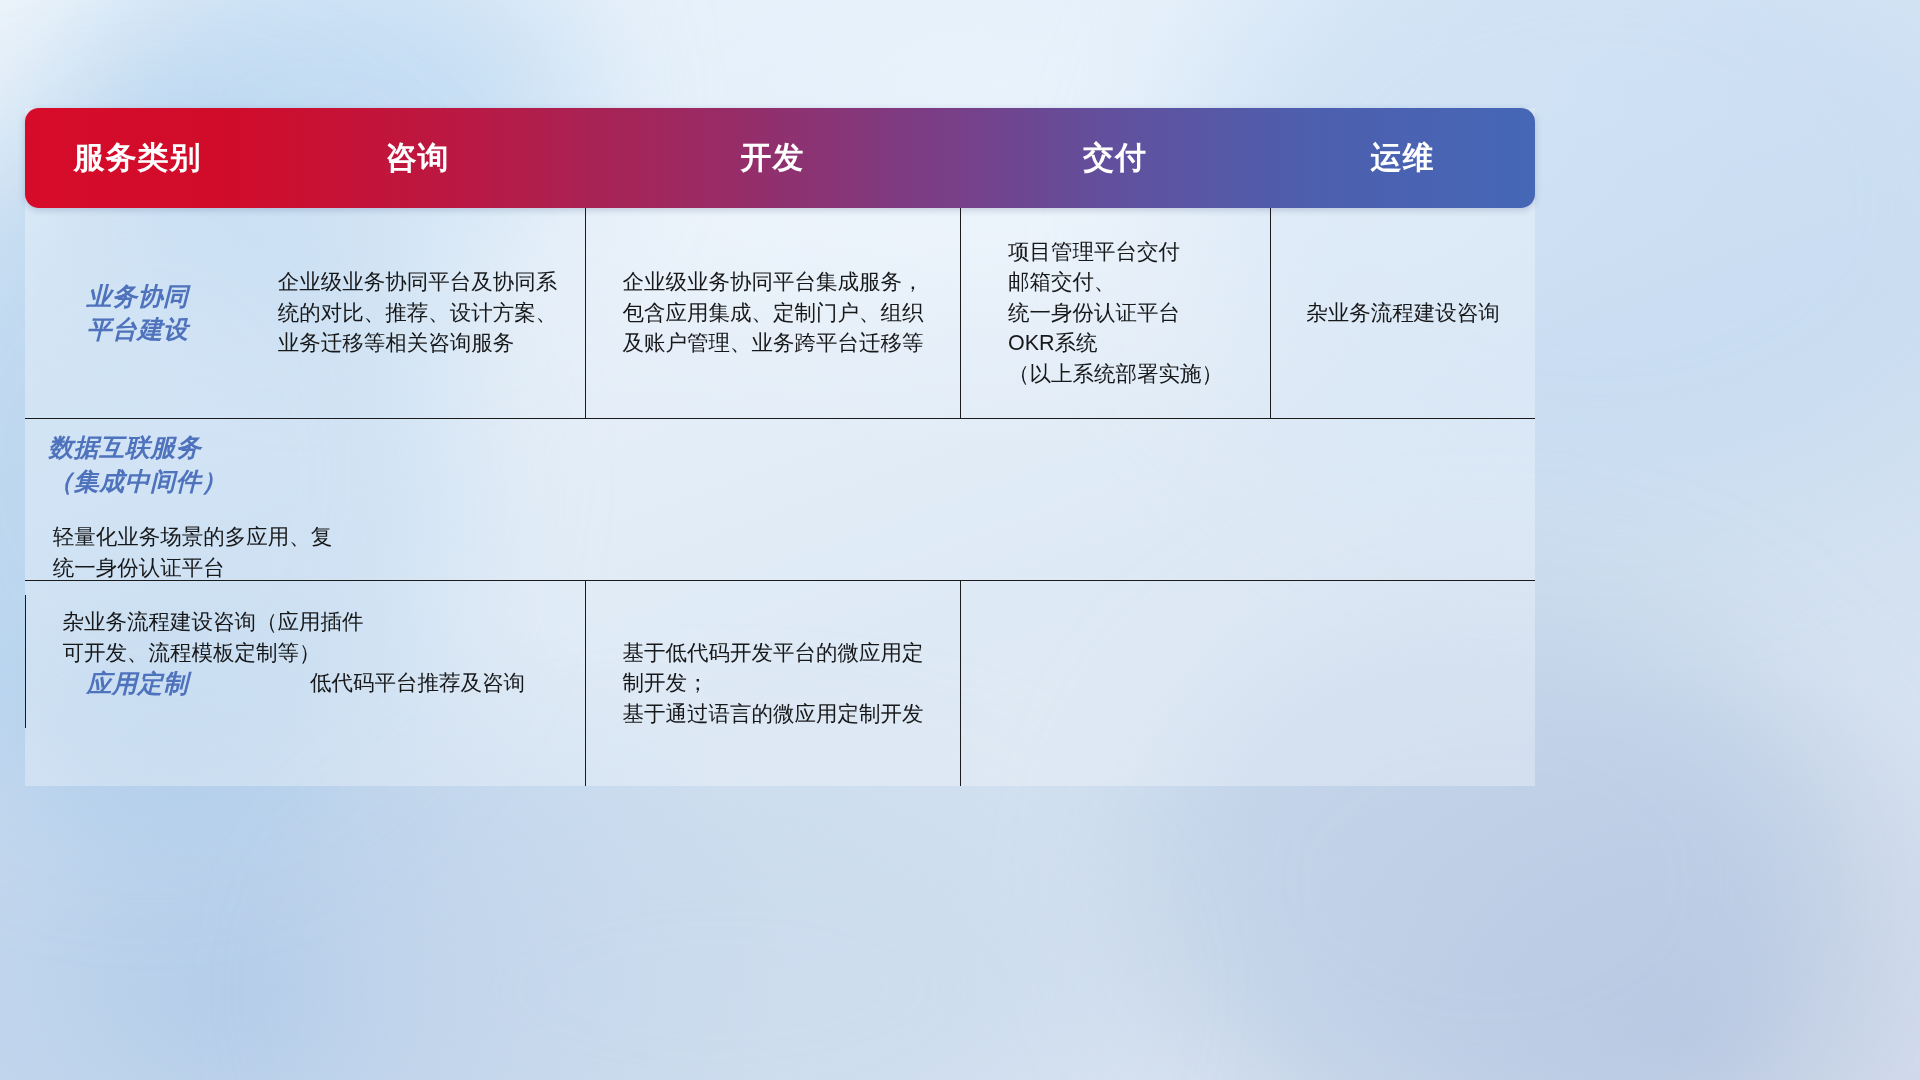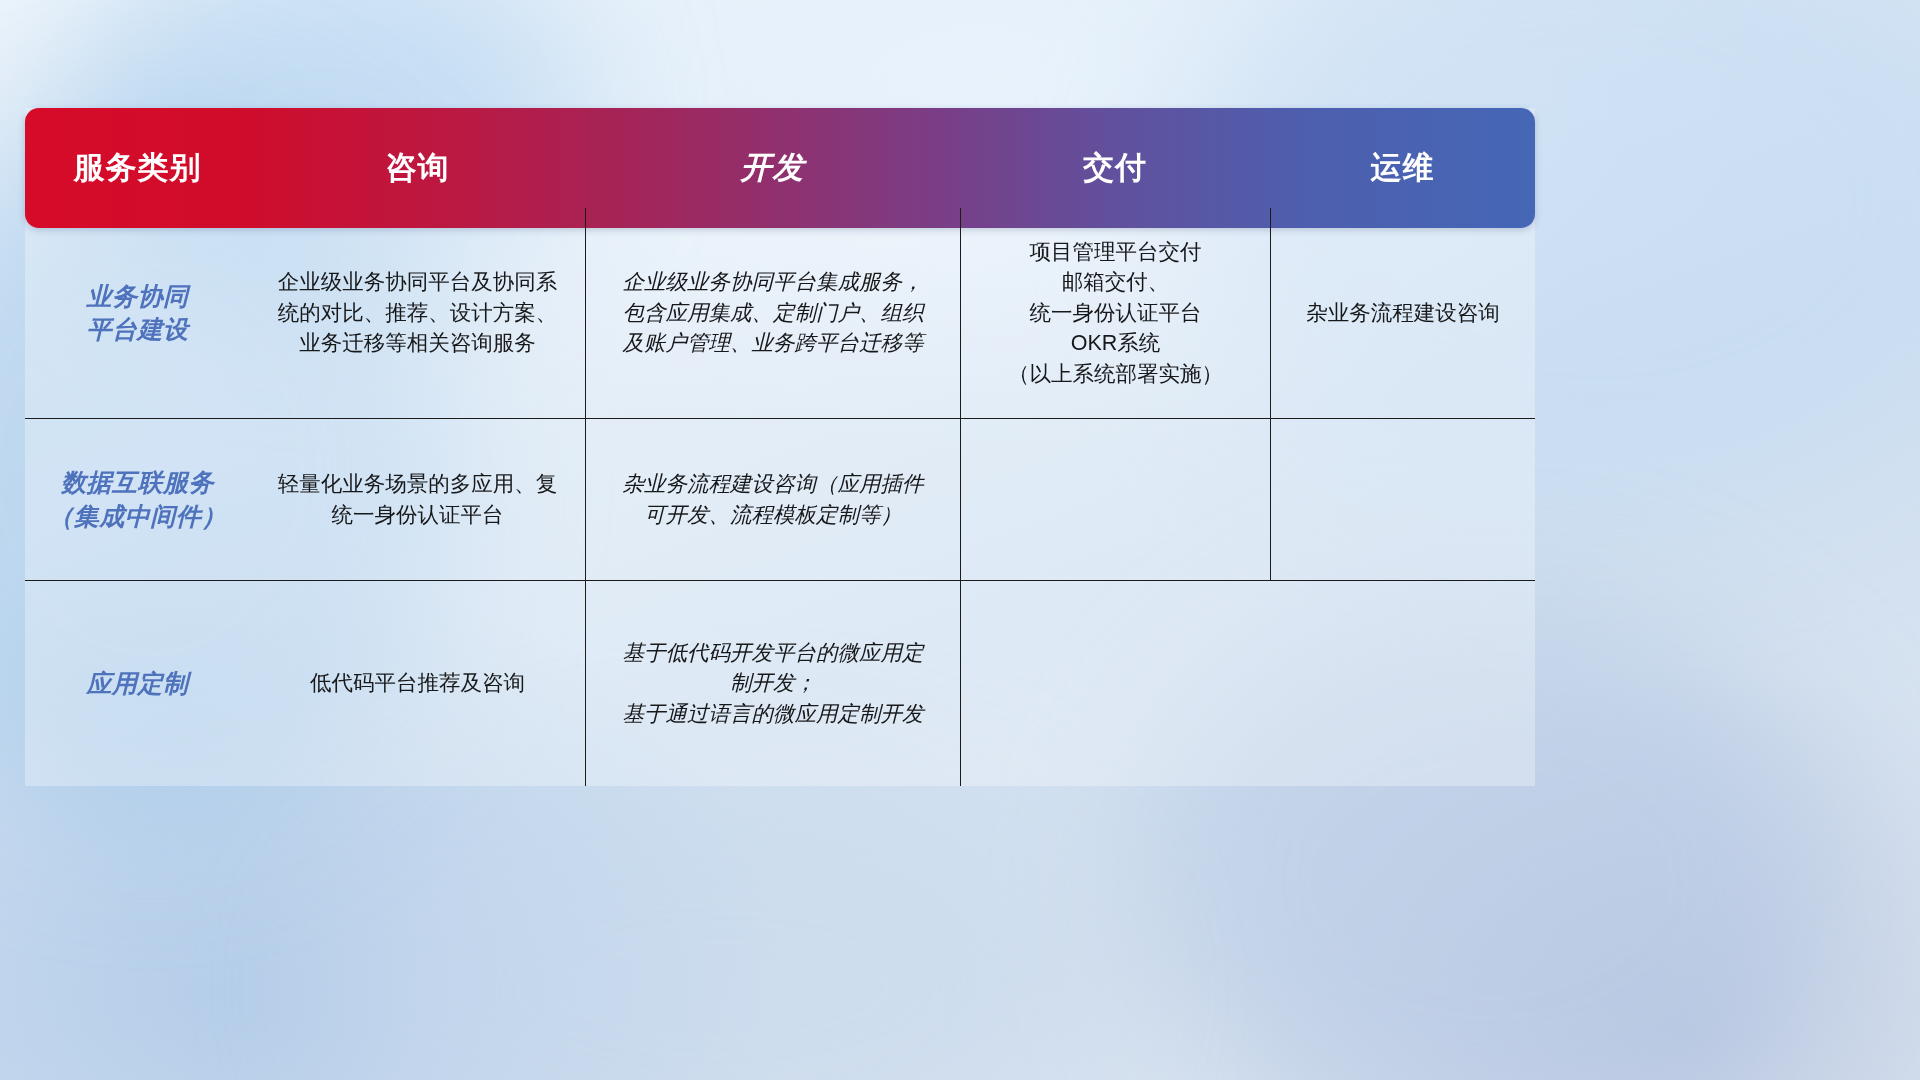--- a/index.html
+++ b/index.html
@@ -50,21 +50,21 @@
     width: 1510px;
     height: 678px;
   }
 
   
   .hdr {
     position: absolute;
     left: 0;
     top: 0;
     width: 1510px;
-    height: 120px;
+    height: 100px;
     border-radius: 14px;
     background: linear-gradient(90deg,
        #d60b29 0%,
        #d00c2b 14%,
        #b81a45 30%,
        #9a2a63 45%,
        #7b3d85 60%,
        #61509d 72%,
        #4d5fae 85%,
        #4567b6 100%);
@@ -90,49 +90,48 @@
     top: 100px;
     width: 1510px;
     height: 578px;
   }
   .trow {
     display: flex;
     box-sizing: border-box;
     width: 100%;
   }
   .trow.r1 { height: 210px; }
-  .trow.r2 { height: 162px; border-top: 1.6px solid #1b1b1b; }
+  .trow.r2 { height: 162px; border-top: 1.6px solid #1b1b1b; flex-direction: column; }
   .trow.r3 { height: 206px; border-top: 1.6px solid #1b1b1b; }
 
   .cell {
     box-sizing: border-box;
     display: flex;
     align-items: center;
     justify-content: center;
-    text-align: center;
     padding: 12px 14px;
     font-size: 21.5px;
     line-height: 1.42;
     color: #17181a;
     white-space: pre-line;
   }
   .cell.cat {
     color: #4f72bd;
     font-weight: bold;
     font-size: 25px;
     line-height: 1.34;
     letter-spacing: 0.5px;
     font-style: italic;
   }
   .cell.vline { border-left: 1.6px solid #1b1b1b; }
 
   
   .c0 { width: 225px; }
   .c1 { width: 335px; }
-  .c2 { width: 375px; font-style: italic; }
+  .c2 { width: 375px; }
   .c3 { width: 310px; }
   .c4 { width: 265px; }
 </style>
 </head>
 <body>
 
 <div class="bg-blob blob-e"></div>
 <div class="bg-blob blob-b"></div>
 <div class="bg-blob blob-a"></div>
 <div class="bg-blob blob-c"></div>

